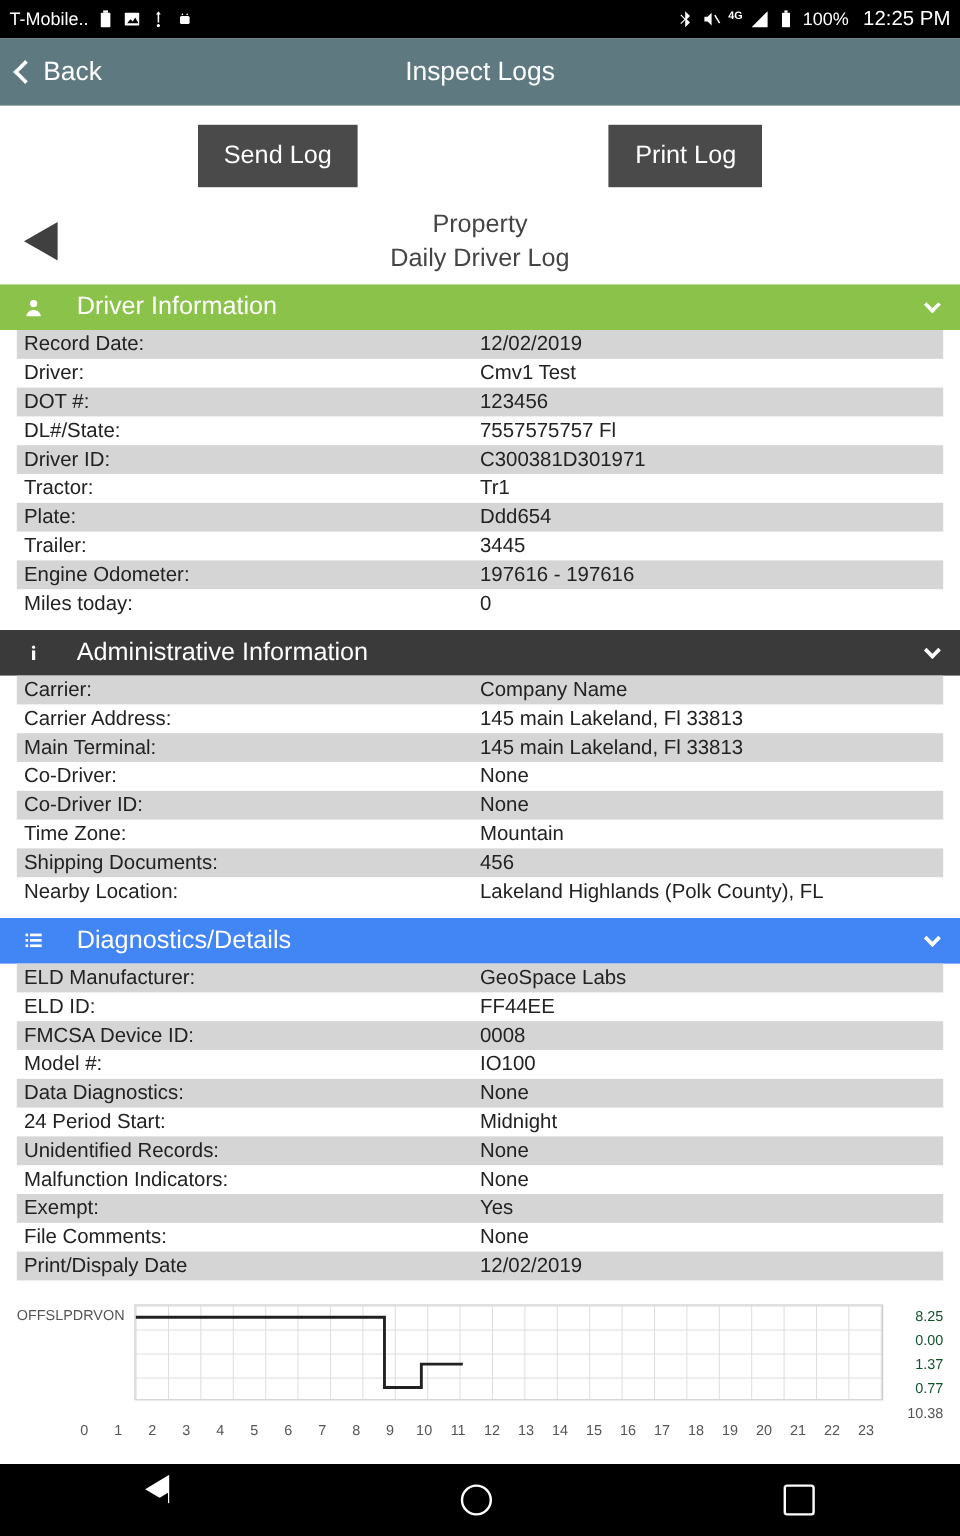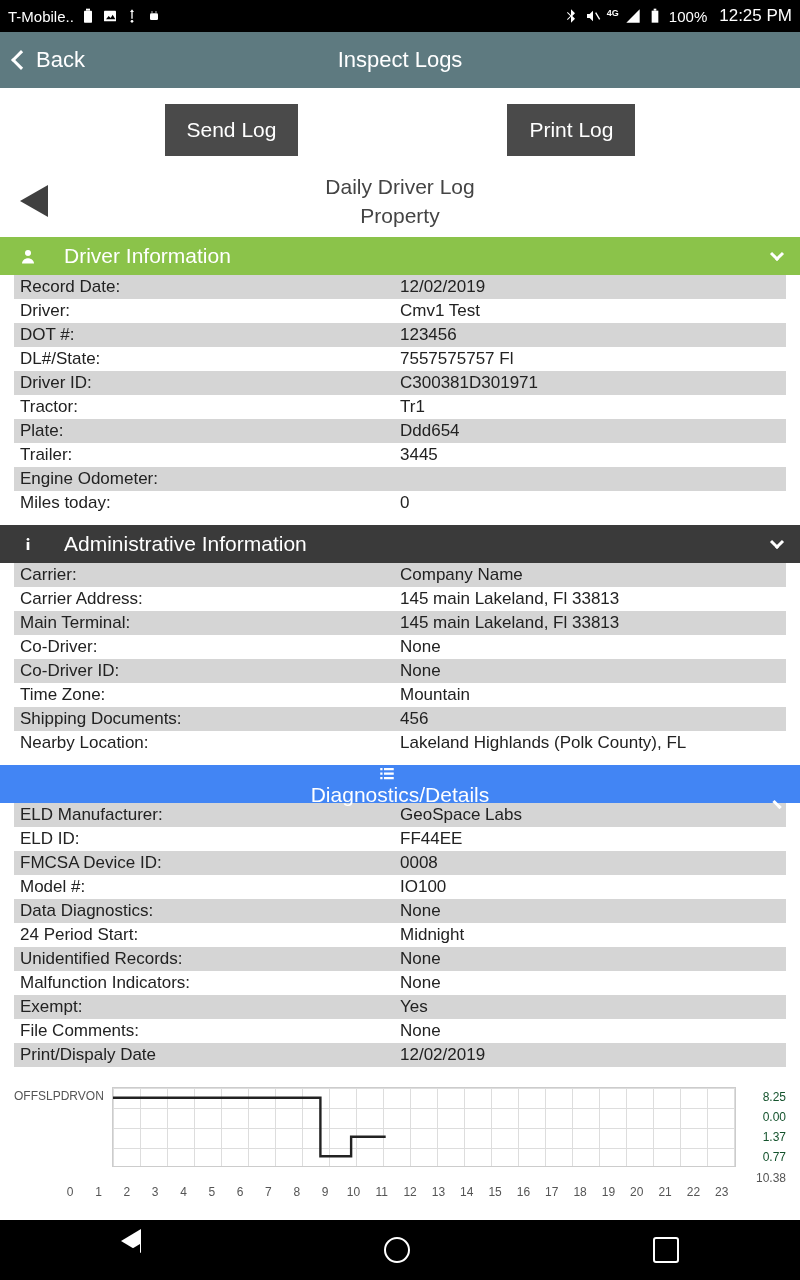--- a/index.html
+++ b/index.html
@@ -21,21 +21,21 @@
 .title-row { display: flex; align-items: center; padding: 0 20px; margin-bottom: 6px; }
 .nav-arrow { width: 0; height: 0; border-top: 16px solid transparent; border-bottom: 16px solid transparent; border-right: 28px solid #404040; }
 .title-text { flex: 1; text-align: center; font-size: 21px; color: #444; line-height: 1.4; }
 
 .sect { width: 100%; }
 .sect-head { display: flex; align-items: center; height: 38px; padding: 0 18px; color: #fff; font-size: 21px; }
 .sect-head .ico { width: 20px; margin-right: 26px; display:flex; align-items:center; justify-content:center; }
 .sect-head .chev { margin-left: auto; width: 10px; height: 10px; border-right: 3px solid #fff; border-bottom: 3px solid #fff; transform: rotate(45deg); margin-top:-4px; }
 .sect-green { background: #8bc34a; }
 .sect-dark { background: #3a3a3a; }
-.sect-blue { background: #4285f4; flex-direction: column; }
+.sect-blue { background: #4285f4; }
 
 .data-rows { padding: 0 14px; }
 .data-row { display: flex; font-size: 17px; color: #222; padding: 2px 6px; }
 .data-row.alt { background: #d5d5d5; }
 .data-label { width: 380px; }
 .data-value { flex: 1; font-weight: 500; }
 
 .chart-area { display: flex; padding: 12px 14px 4px 14px; margin-top: 8px; }
 .y-labels { display: flex; flex-direction: row; justify-content: space-around; font-size: 12px; color: #555; padding-right: 8px; padding-top:2px; height: 80px; text-align:right; }
 .chart-grid { flex: 1; height: 80px; background-image: linear-gradient(to right, #ddd 1px, transparent 1px), linear-gradient(to bottom, #ddd 1px, transparent 1px); background-size: 27px 20px; border: 1px solid #ccc; position: relative; }
@@ -123,22 +123,22 @@
 </div>
 
 <div class="action-row">
   <button class="action-btn">Send Log</button>
   <button class="action-btn">Print Log</button>
 </div>
 
 <div class="title-row">
   <div class="nav-arrow"></div>
   <div class="title-text">
+    <div>Property</div>
     <div>Daily Driver Log</div>
-    <div>Property</div>
   </div>
   <div style="width:28px"></div>
 </div>
 
 <div class="sect">
   <div class="sect-head sect-green">
     <span class="ico">
       <svg viewBox="0 0 24 24" width="18" height="18" fill="#fff">
           <circle cx="12" cy="8" r="4"></circle>
           <path d="M4 22c0-4 4-7 8-7s8 3 8 7"></path>
@@ -175,20 +175,21 @@
       <div class="data-row alt">
         <div class="data-label">Plate:</div>
         <div class="data-value">Ddd654</div>
       </div>
       <div class="data-row">
         <div class="data-label">Trailer:</div>
         <div class="data-value">3445</div>
       </div>
       <div class="data-row alt">
         <div class="data-label">Engine Odometer:</div>
+        <div class="data-value">197616 - 197616</div>
       </div>
       <div class="data-row">
         <div class="data-label">Miles today:</div>
         <div class="data-value">0</div>
       </div>
     </div>
 </div>
 
 <div class="sect" style="margin-top:10px;">
   <div class="sect-head sect-dark">

